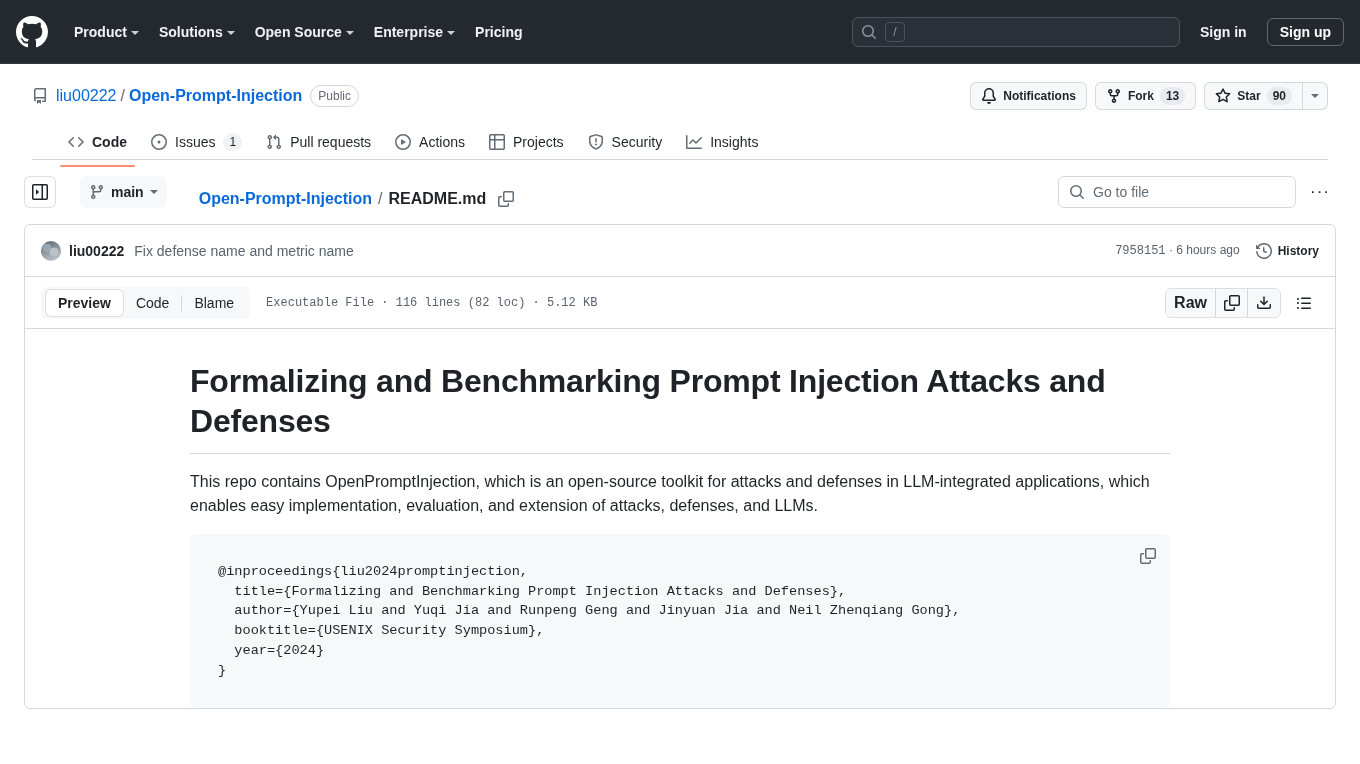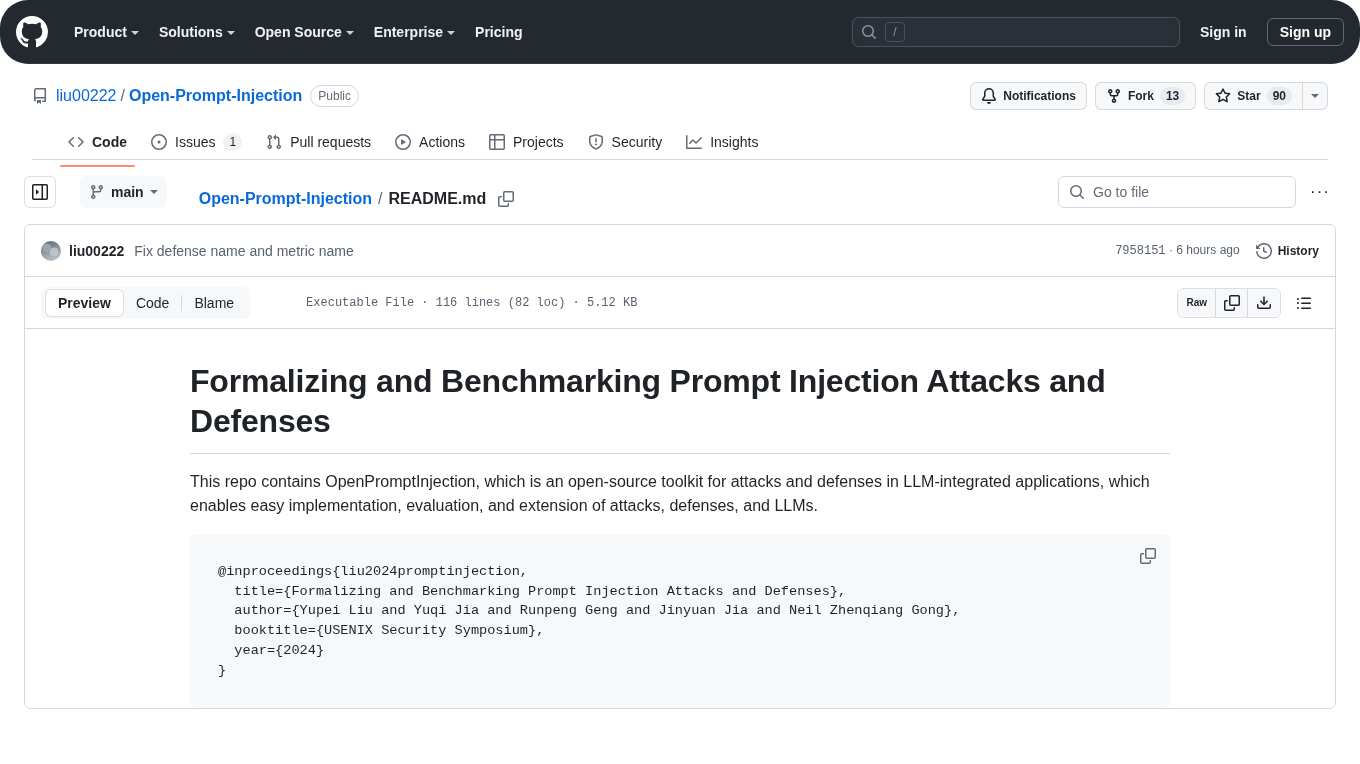--- a/index.html
+++ b/index.html
@@ -12,21 +12,20 @@
   }
 
   
   .gh-header {
     height: 64px;
     background: #24292f;
     display: flex;
     align-items: center;
     padding: 0 16px;
     border-bottom: 1px solid #32383f;
-    border-radius: 28px;
   }
   .gh-logo { width: 32px; height: 32px; margin-right: 16px; flex: none; }
   .gh-logo svg { display: block; fill: #ffffff; }
 
   .globalnav { display: flex; align-items: center; gap: 0; }
   .globalnav-item {
     display: flex; align-items: center; gap: 4px;
     color: #f0f3f6;
     font-size: 14px; font-weight: 600;
     padding: 8px 10px;
@@ -248,21 +247,20 @@
   }
   .history-link svg { display: block; fill: #636c76; }
 
   
   .view-toolbar {
     display: flex; align-items: center;
     padding: 8px 16px;
     height: 52px;
     border-bottom: 1px solid #d1d9e0;
     background: #ffffff;
-    gap: 40px;
   }
   .segmented {
     display: flex; align-items: center;
     background: #f6f8fa;
     border-radius: 6px;
     padding: 4px;
     height: 32px;
   }
   .seg {
     font-size: 14px; color: #1f2328;
@@ -285,21 +283,21 @@
     font-size: 12px;
     color: #59636e;
     white-space: nowrap;
   }
   .view-toolbar-right { margin-left: auto; display: flex; align-items: center; gap: 8px; }
   .raw-group { display: flex; align-items: stretch; border: 1px solid rgba(31,35,40,0.15); border-radius: 6px; overflow: hidden; }
   .raw-group > div {
     background: #f6f8fa;
     display: flex; align-items: center; justify-content: center;
     height: 28px; cursor: pointer;
-    font-size: 10px; font-weight: 600; color: #1f2328;
+    font-size: 16px; font-weight: 600; color: #1f2328;
   }
   .raw-group .raw-label { padding: 0 8px; border-right: 1px solid rgba(31,35,40,0.15); }
   .raw-group .raw-ico { width: 32px; border-right: 1px solid rgba(31,35,40,0.15); }
   .raw-group .raw-ico:last-child { border-right: none; }
   .raw-group svg { display: block; fill: #1f2328; }
   .outline-btn {
     width: 30px; height: 28px;
     display: flex; align-items: center; justify-content: center;
     cursor: pointer; border-radius: 6px;
   }

